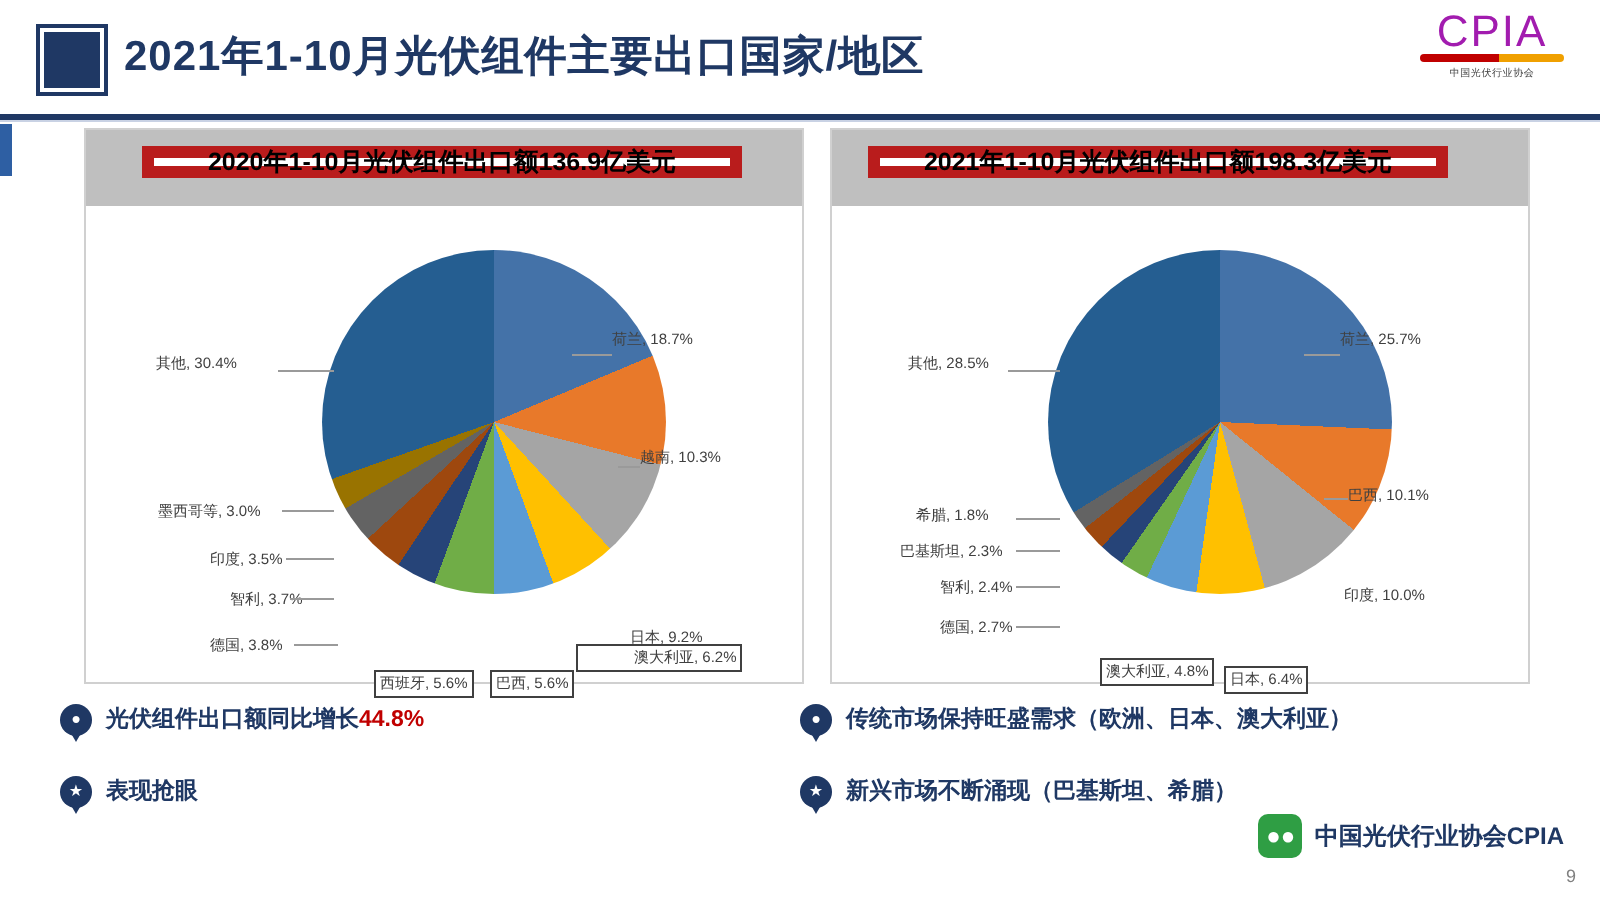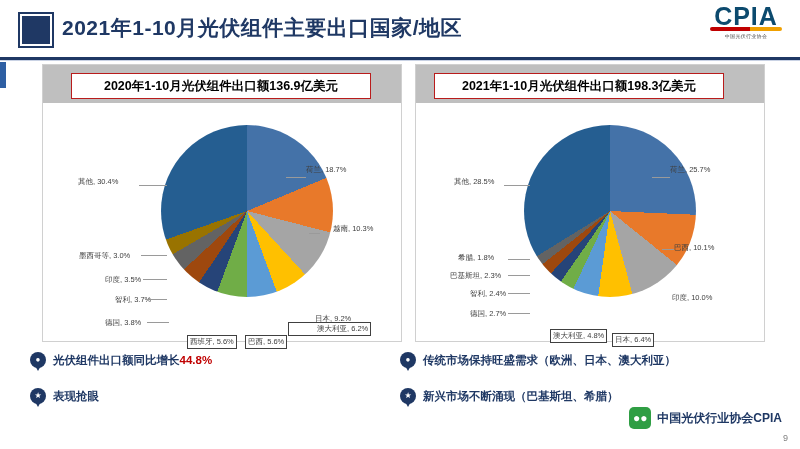--- a/index.html
+++ b/index.html
@@ -30,21 +30,21 @@
   .hdr-rule{
     position:absolute;left:0;top:57px;width:800px;height:3px;background:#1f3864;
   }
   .hdr-rule-light{
     position:absolute;left:0;top:60px;width:800px;height:1px;background:#c9d2e4;
   }
   .cpia-logo{
     position:absolute;right:14px;top:6px;width:80px;height:44px;text-align:center;
   }
   .cpia-logo .cpia-main{
-    font-size:25px;font-weight:bold;color:#0c4a6e;letter-spacing:1px;line-height:20px;
+    font-size:22px;font-weight:normal;color:#a21caf;letter-spacing:1px;line-height:20px;
   }
   .cpia-logo .cpia-bar{
     margin:1px auto 2px auto;width:72px;height:4px;
     background:linear-gradient(90deg,#c00000 0 55%,#f0a000 55% 100%);
     border-radius:2px;
   }
   .cpia-logo .cpia-sub{
     font-size:5px;color:#444;letter-spacing:0.3px;white-space:nowrap;
   }
 
@@ -57,22 +57,22 @@
     background:#ffffff;border:1px solid #d0d0d0;
   }
   .panel-left{left:42px;width:358px;}
   .panel-right{left:415px;width:348px;}
 
   .panel-head{
     position:absolute;left:0;top:0;width:100%;height:38px;
     background:#bfbfbf;
   }
   .panel-title-box{
-    position:absolute;top:8px;height:26px;
-    background:#ffffff;border:1px solid #b91c1c;
+    position:absolute;top:8px;height:16px;
+    background:#ffffff;border:6px solid #b91c1c;
     display:flex;align-items:center;justify-content:center;
     font-size:12.5px;font-weight:bold;color:#000;white-space:nowrap;
     padding:0 4px;box-sizing:border-box;
   }
   .panel-left .panel-title-box{left:28px;width:300px;}
   .panel-right .panel-title-box{left:18px;width:290px;}
 
   .chart-area{position:absolute;left:0;top:38px;width:100%;height:238px;}
 
   
@@ -166,21 +166,21 @@
               #70ad47 180.0deg 200.2deg,
               #264478 200.2deg 213.8deg,
               #9e480e 213.8deg 227.2deg,
               #636363 227.2deg 239.8deg,
               #997300 239.8deg 250.6deg,
               #255e91 250.6deg 360deg);"></div>
 
       <div class="lbl" style="left:263px;top:62px;">荷兰, 18.7%</div>
       <div class="leader" style="left:243px;top:74px;width:20px;height:1px;"></div>
 
-      <div class="lbl" style="left:290px;top:121px;">越南, 10.3%</div>
+      <div class="lbl" style="left:277px;top:121px;">越南, 10.3%</div>
       <div class="leader" style="left:266px;top:130px;width:11px;height:1px;"></div>
 
       <div class="lbl" style="left:272px;top:187px;margin-top:24px;">日本, 9.2%</div>
 
       <div class="lbl boxed" style="left:245px;top:219px;padding-left:28px;">澳大利亚, 6.2%</div>
       <div class="lbl boxed" style="left:202px;top:232px;">巴西, 5.6%</div>
       <div class="lbl boxed" style="left:144px;top:232px;">西班牙, 5.6%</div>
 
       <div class="lbl" style="left:62px;top:215px;">德国, 3.8%</div>
       <div class="leader" style="left:104px;top:219px;width:22px;height:1px;"></div>

